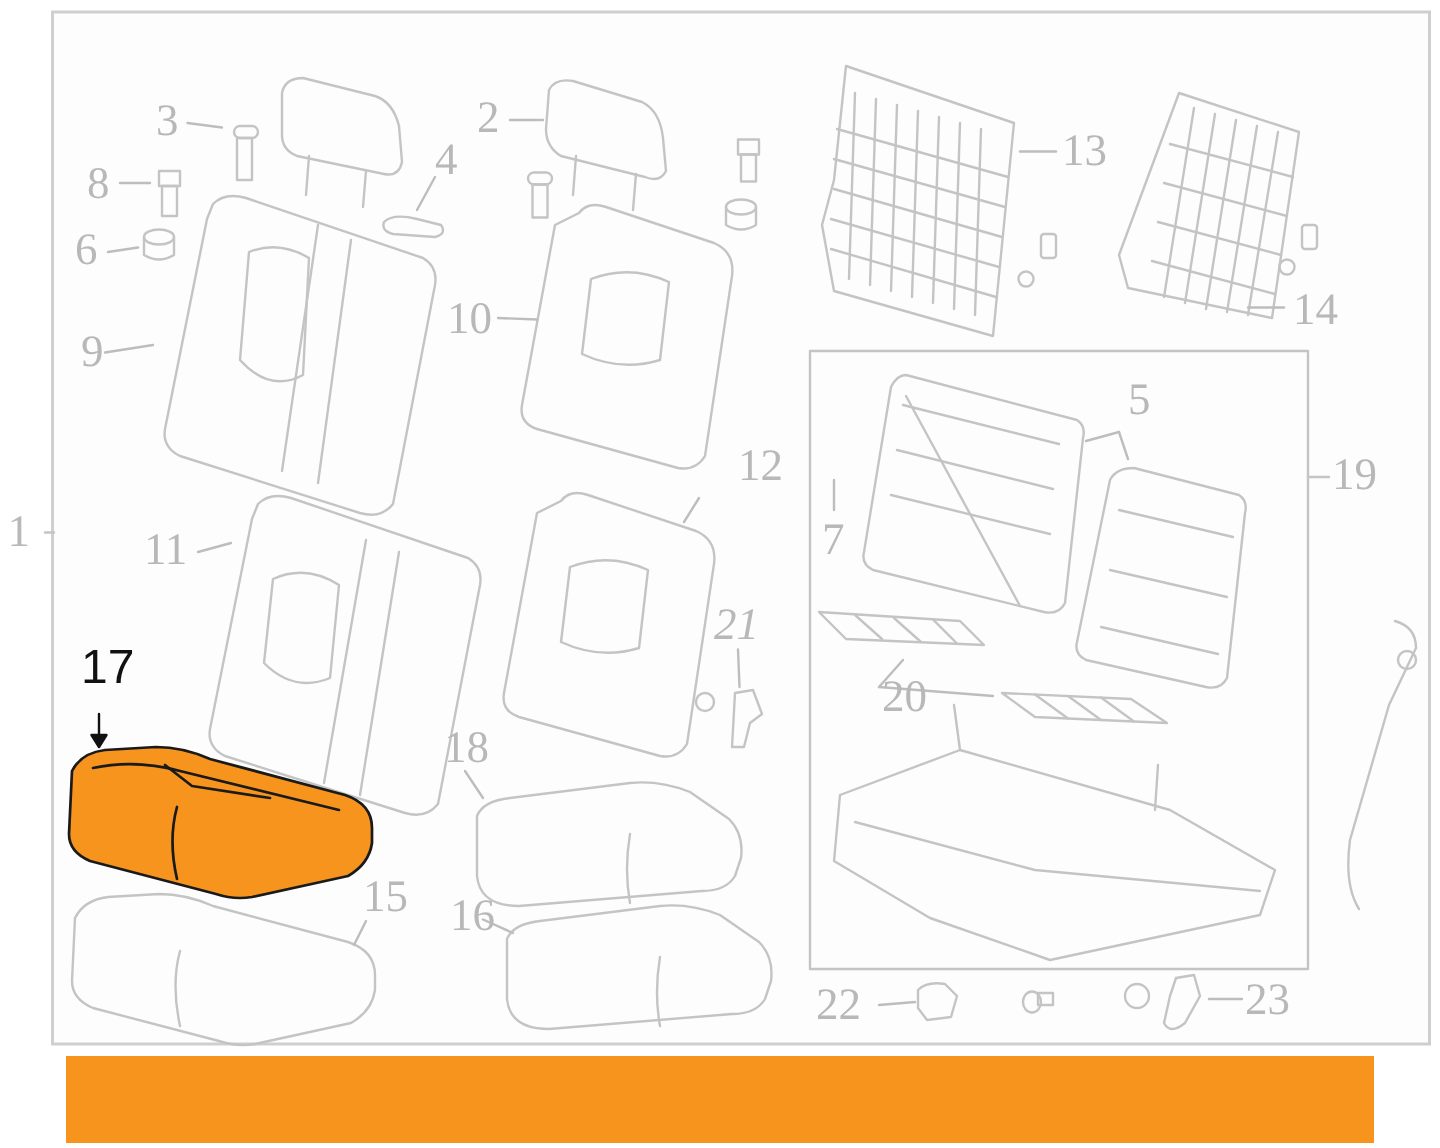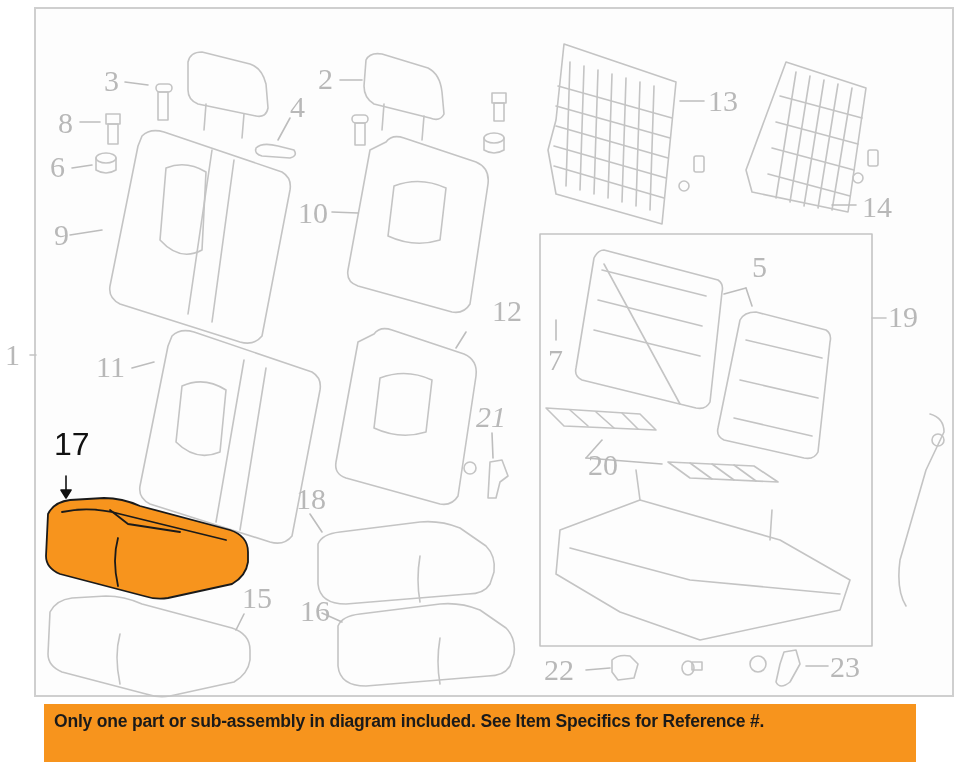--- a/index.html
+++ b/index.html
@@ -221,14 +221,13 @@
 <span class="callout" style="left:300px;top:596px;">16</span>
 <span class="callout hl" style="left:54px;top:428px;">17</span>
 <span class="callout" style="left:296px;top:484px;">18</span>
 <span class="callout" style="left:888px;top:302px;">19</span>
 <span class="callout" style="left:548px;top:450px;margin-left:40px;">20</span>
 <span class="callout" style="left:476px;top:402px;font-style:italic;">21</span>
 <span class="callout" style="left:544px;top:655px;">22</span>
 <span class="callout" style="left:830px;top:652px;">23</span>
 
 <div class="banner">
-  <p>Only one part or sub-assembly in diagram included. See Item Specifics for Reference #.</p>
 </div>
 
 </body></html>

